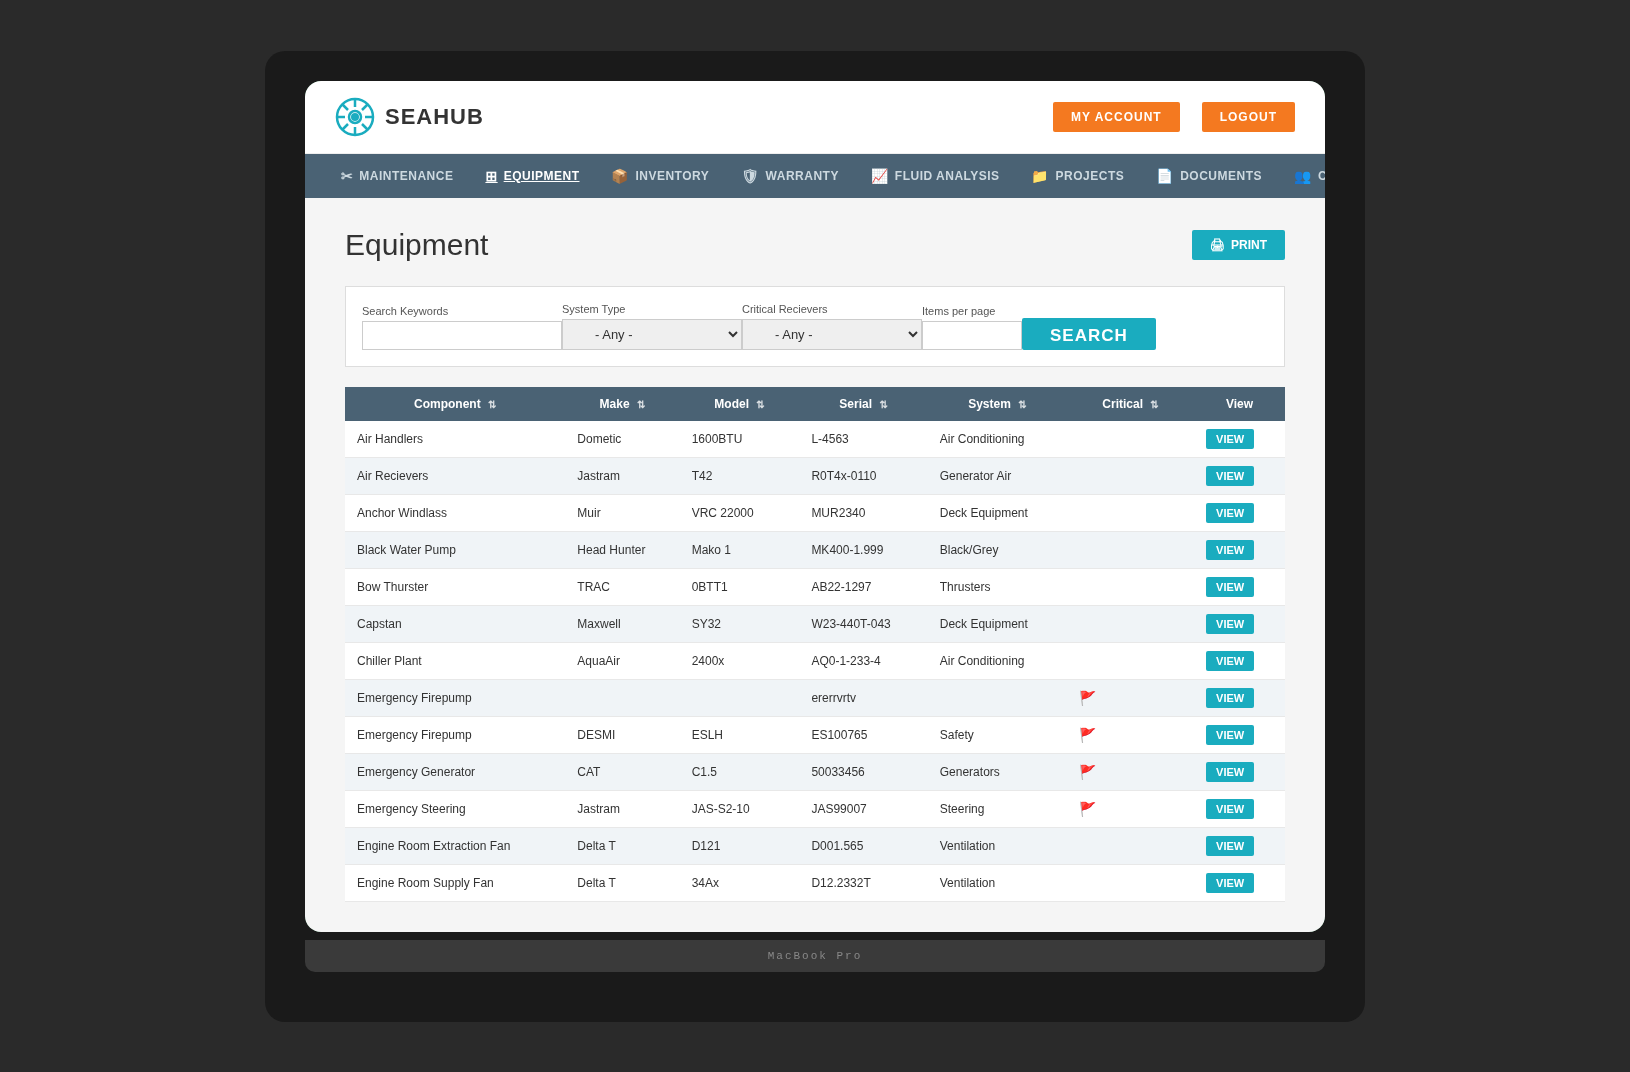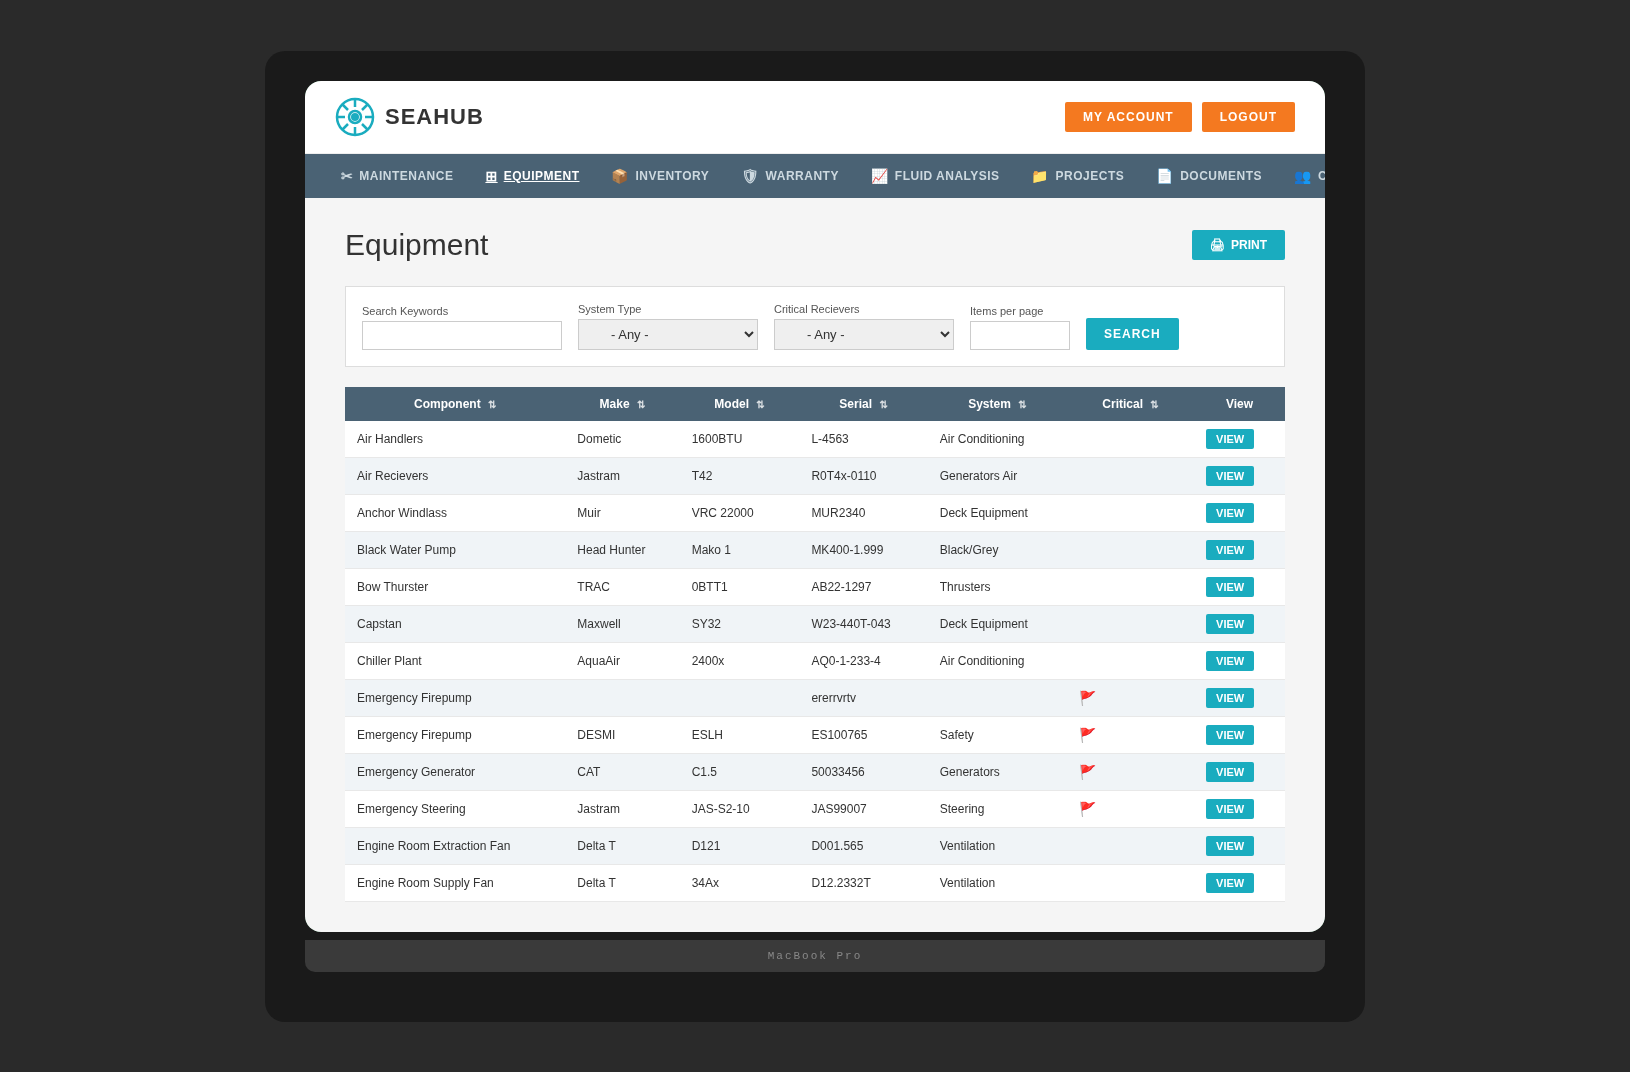--- a/index.html
+++ b/index.html
@@ -58,21 +58,21 @@
       height: 40px;
     }
     .logo-text {
       font-size: 22px;
       font-weight: bold;
       color: #333;
       letter-spacing: 1px;
     }
     .header-buttons {
       display: flex;
-      gap: 10px;
+      gap: 22px;
     }
     .btn-orange {
       background: #f47920;
       color: #fff;
       border: none;
       padding: 8px 18px;
       font-size: 12px;
       font-weight: bold;
       cursor: pointer;
       letter-spacing: 1px;
@@ -128,21 +128,20 @@
       font-size: 12px;
       font-weight: bold;
       cursor: pointer;
       display: flex;
       align-items: center;
       gap: 6px;
       border-radius: 2px;
     }
     .search-bar {
       display: flex;
-      gap: 16px;
       align-items: flex-end;
       margin-bottom: 20px;
       background: #fff;
       padding: 16px;
       border: 1px solid #ddd;
     }
     .search-field {
       display: flex;
       flex-direction: column;
       gap: 4px;
@@ -159,22 +158,22 @@
       outline: none;
     }
     .search-field input { width: 200px; }
     .search-field.wide input, .search-field.wide select { width: 180px; }
     .search-field select { width: 180px; }
     .search-field.narrow input { width: 100px; }
     .btn-search {
       background: #1aacbf;
       color: #fff;
       border: none;
-      padding: 8px 18px;
-      font-size: 12px;
+      padding: 8px 28px;
+      font-size: 17px;
       font-weight: bold;
       cursor: pointer;
       letter-spacing: 1px;
       height: 32px;
       border-radius: 2px;
     }
     .data-table {
       width: 100%;
       border-collapse: collapse;
       background: #fff;
@@ -362,21 +361,21 @@
               <td>L-4563</td>
               <td>Air Conditioning</td>
               <td></td>
               <td><button class="btn-view">VIEW</button></td>
             </tr>
             <tr>
               <td>Air Recievers</td>
               <td>Jastram</td>
               <td>T42</td>
               <td>R0T4x-0110</td>
-              <td>Generators Air</td>
+              <td>Generator Air</td>
               <td></td>
               <td><button class="btn-view">VIEW</button></td>
             </tr>
             <tr>
               <td>Anchor Windlass</td>
               <td>Muir</td>
               <td>VRC 22000</td>
               <td>MUR2340</td>
               <td>Deck Equipment</td>
               <td></td>

